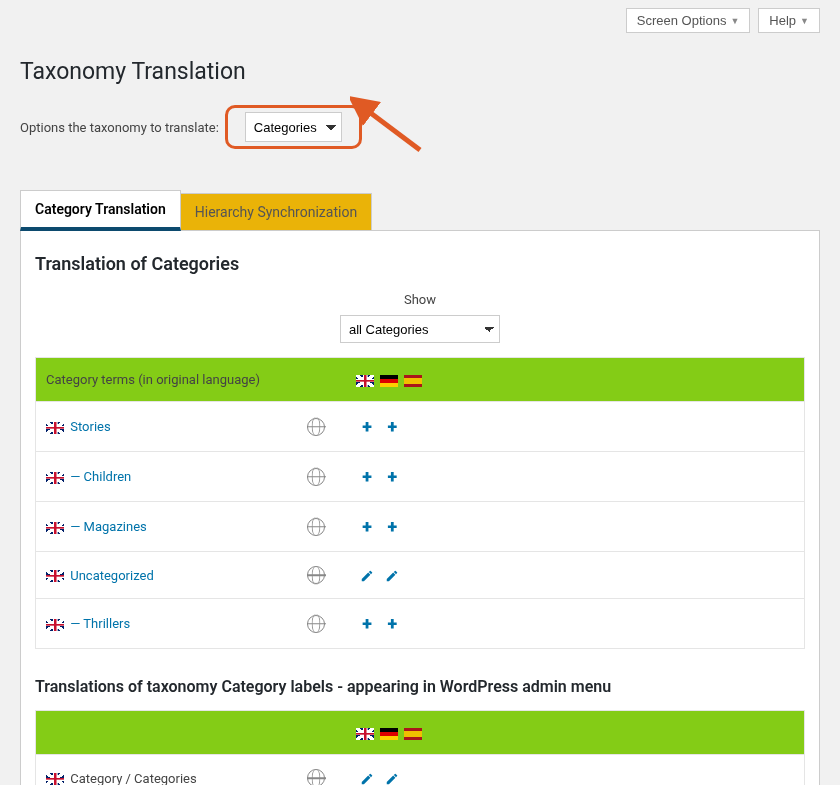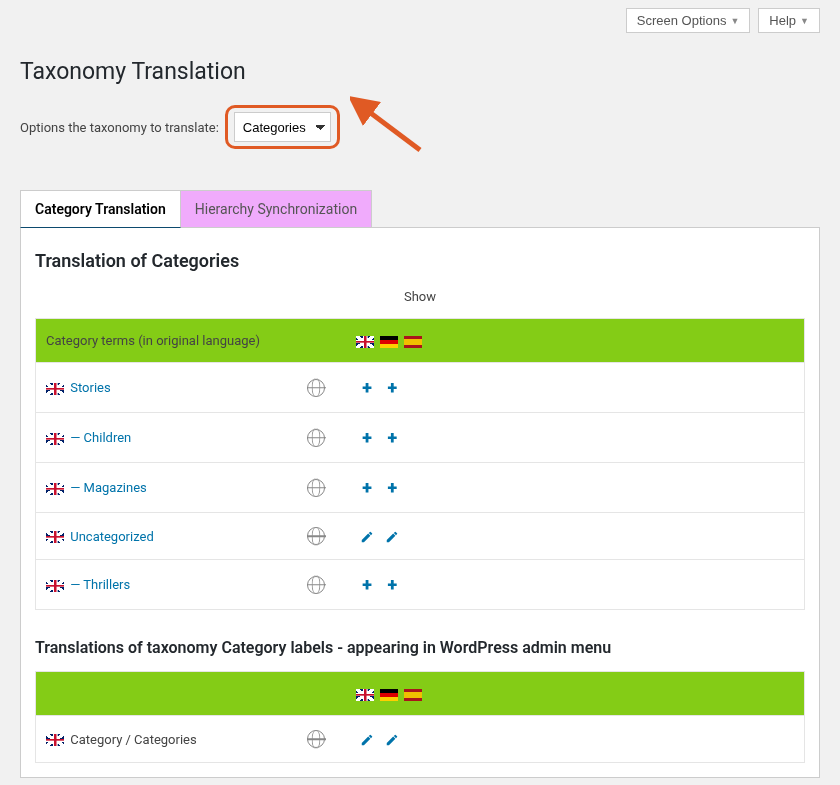--- a/index.html
+++ b/index.html
@@ -2,26 +2,26 @@
 <html><head>
 <meta charset="utf-8">
 <style>
   html,body{margin:0;padding:0;font-family:-apple-system,BlinkMacSystemFont,"Segoe UI",Roboto,sans-serif;font-size:13px;color:#444;background:#f1f1f1;}
   .wrap{width:840px;height:785px;box-sizing:border-box;padding:0 20px 20px 20px;position:relative;}
   .top-bar{height:50px;display:flex;justify-content:flex-end;align-items:flex-start;padding-top:8px;gap:8px;}
   .meta-btn{background:#fff;border:1px solid #ccc;padding:4px 10px;font-size:13px;color:#555;cursor:pointer;display:flex;align-items:center;gap:4px;}
   .tri-down{font-size:9px;color:#888;}
   h1.page-title{font-size:23px;font-weight:400;color:#23282d;margin:0 0 20px 0;}
   .selector-row{display:flex;align-items:center;gap:6px;margin-bottom:40px;}
-  .hl-box{border:3px solid #e05a24;padding:4px 6px;border-radius:10px;}
+  .hl-box{border:3px solid #e05a24;padding:4px 17px;border-radius:10px;}
   select.tax-select{padding:4px 24px 4px 8px;font-size:13px;border:1px solid #ccc;background:#fff;height:30px;appearance:none;background-image:linear-gradient(45deg,transparent 50%,#333 50%),linear-gradient(135deg,#333 50%,transparent 50%);background-position:right 10px top 12px,right 5px top 12px;background-size:5px 5px,5px 5px;background-repeat:no-repeat;}
   .arrow-annot{position:absolute;left:350px;top:95px;pointer-events:none;}
   .tabs-wrapper{display:flex;align-items:flex-end;position:relative;top:1px;}
-  .tab{padding:10px 14px;border:1px solid #ccc;background:#f0abfc;color:#555;font-size:14px;cursor:pointer;}
-  .tab.active{background:#fff;border-bottom:1px solid #0c4a6e;color:#000;font-weight:600;}
+  .tab{padding:10px 14px;border:1px solid #ccc;background:#eab308;color:#555;font-size:14px;cursor:pointer;}
+  .tab.active{background:#fff;border-bottom:4px solid #0c4a6e;color:#000;font-weight:600;}
   .tab + .tab{border-left:none;}
   .panel{background:#fff;border:1px solid #ccc;padding:8px 14px 14px 14px;}
   h2.section{font-size:18px;font-weight:600;color:#23282d;margin:14px 0 18px 0;}
   .filter-row{display:flex;align-items:center;margin-bottom:14px;gap:8px;flex-direction:column;}
   select.filter{padding:3px 24px 3px 8px;font-size:13px;border:1px solid #ccc;background:#fff;height:28px;min-width:160px;appearance:none;background-image:linear-gradient(45deg,transparent 50%,#333 50%),linear-gradient(135deg,#333 50%,transparent 50%);background-position:right 10px top 11px,right 5px top 11px;background-size:5px 5px,5px 5px;background-repeat:no-repeat;}
   input.search{margin-left:auto;padding:4px 8px;font-size:13px;border:1px solid #ccc;height:28px;width:150px;}
   table.trans{width:100%;border-collapse:collapse;border:1px solid #e5e5e5;}
   table.trans td{padding:14px 10px;border-top:1px solid #e5e5e5;vertical-align:middle;}
   table.trans tr:first-child td{border-top:none;background:#84cc16;}
   .col-term{width:230px;}
@@ -81,20 +81,23 @@
   <div class="tabs-wrapper" id="tabs">
       <div class="tab active">Category Translation</div>
       <div class="tab">Hierarchy Synchronization</div>
     </div>
 
   <div class="panel">
     <h2 class="section">Translation of Categories</h2>
 
     <div class="filter-row">
       <span>Show</span>
+      <select class="filter">
+        <option>all Categories</option>
+      </select>
     </div>
 
     <table class="trans">
       <tbody id="terms-body">
           <tr>
             <td class="col-term hdr-text">Category terms (in original language)</td>
             <td class="col-orig"></td>
             <td class="col-flags"><span class="flag flag-uk"></span> <span class="flag flag-de"></span> <span class="flag flag-es"></span></td>
           </tr>
           <tr>

